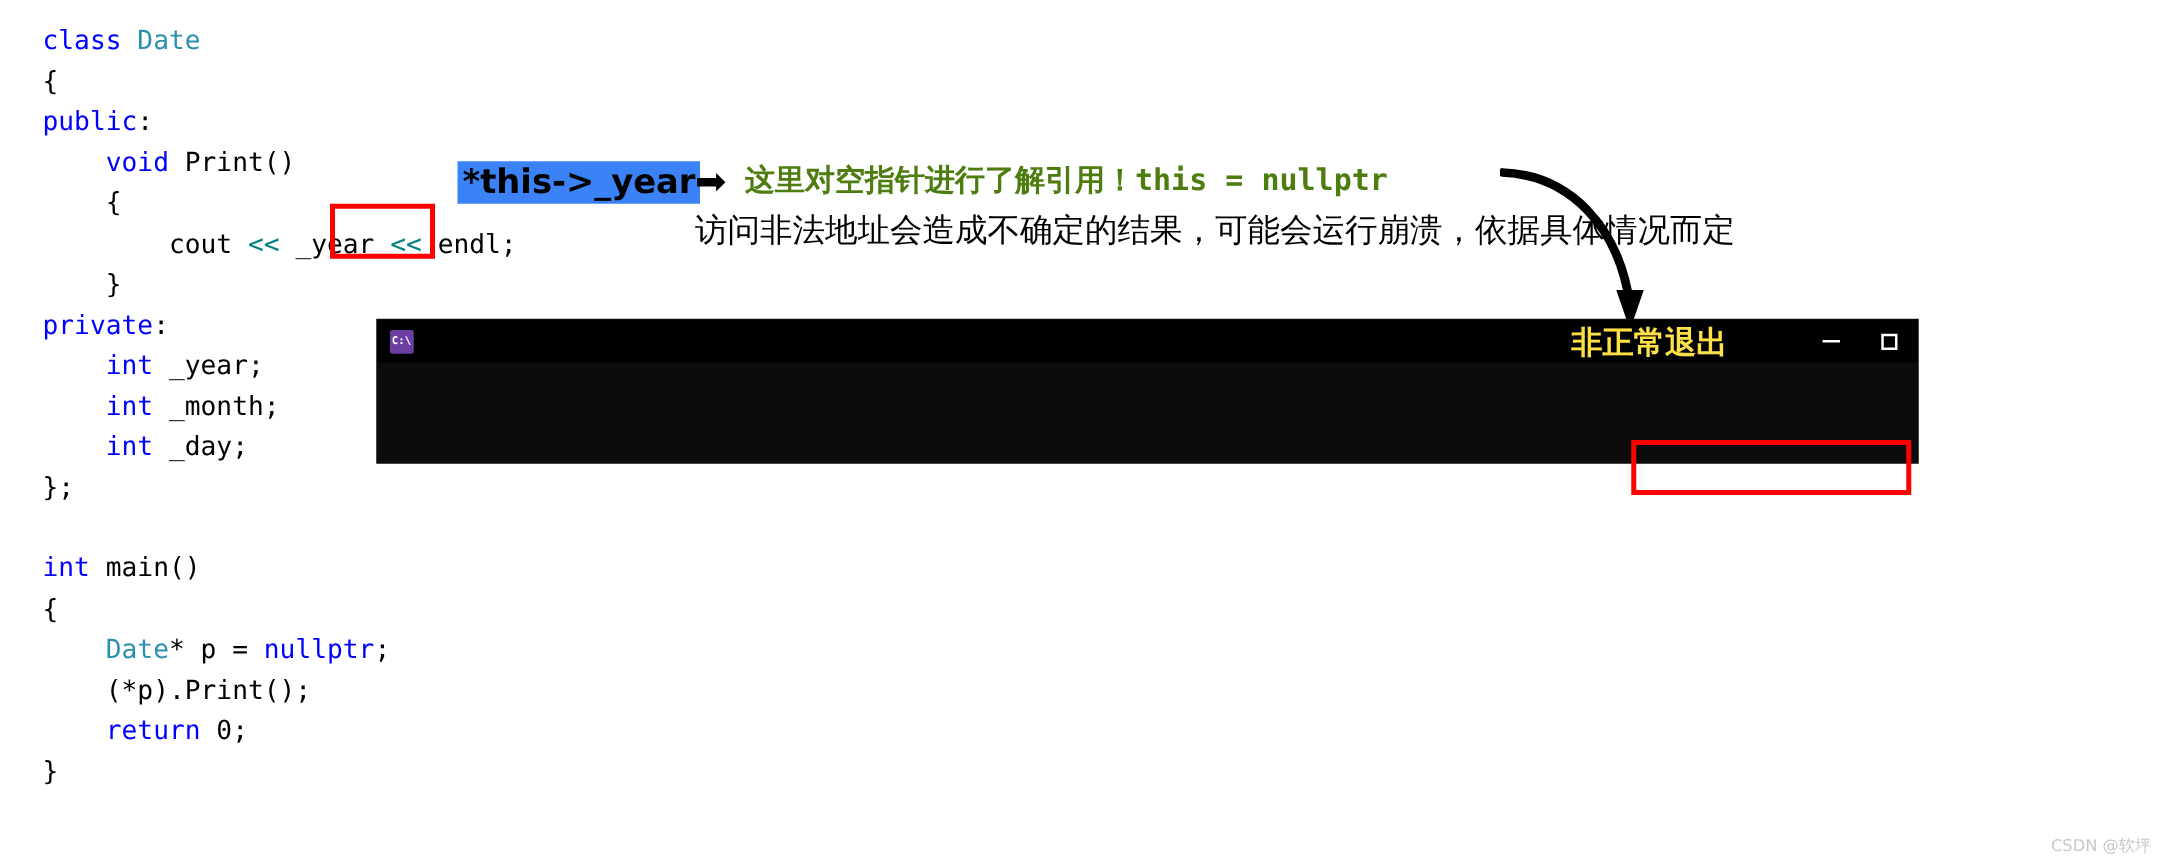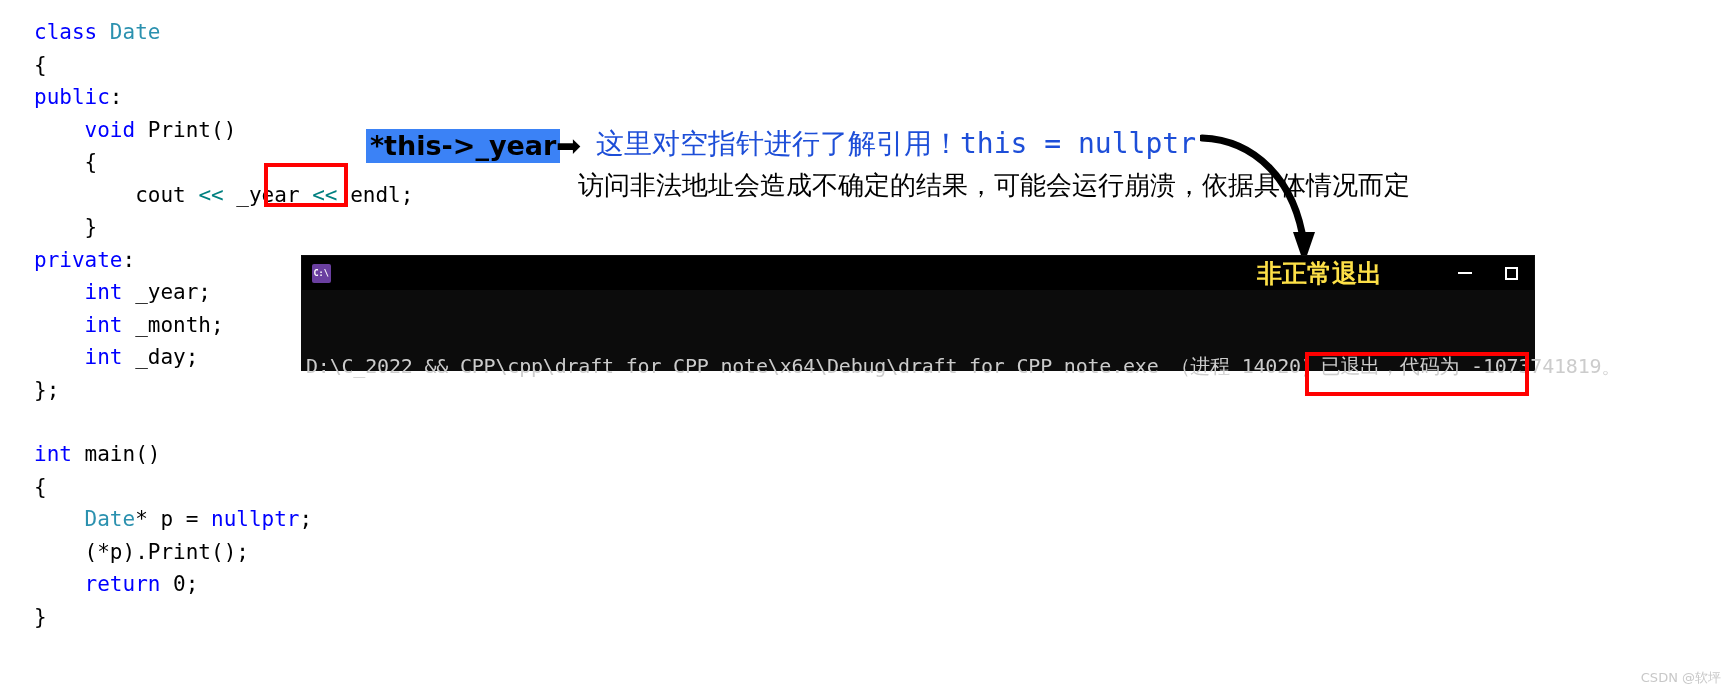--- a/index.html
+++ b/index.html
@@ -71,36 +71,35 @@
     line-height: 36px;
     color: #000000;
   }
 
   
   .annot1 {
     position: absolute;
     left: 596px;
     top: 126px;
     font-family: "DejaVu Sans Mono", "Liberation Mono", monospace;
-    font-size: 28px;
+    font-size: 24px;
     line-height: 36px;
-    color: #1d4ed8;
-    font-weight: normal;
+    color: #4d7c0f;
+    font-weight: bold;
     white-space: nowrap;
   }
   .annot2 {
     position: absolute;
     left: 556px;
     top: 168px;
     font-family: "DejaVu Sans Mono", "Liberation Mono", monospace;
     font-size: 26px;
     line-height: 34px;
     color: #000000;
     white-space: nowrap;
-    margin-left: 22px;
   }
 
   
   .curve-arrow {
     position: absolute;
     left: 1200px;
     top: 132px;
     width: 130px;
     height: 140px;
     pointer-events: none;
@@ -259,20 +258,19 @@
       <span class="win-btn">
         <span class="minus"></span>
       </span>
       <span class="win-btn">
         <span class="square"></span>
       </span>
     </span>
   </div>
 
   <div class="console-body">
-    <div class="cline">D:\C_2022 &amp;&amp; CPP\cpp\draft for CPP note\x64\Debug\draft for CPP note.exe （进程 14020）已退出，代码为 -1073741819。</div>
     <div class="console-redbox"></div>
   </div>
 </div>
 
 <div class="code" id="code-bottom" style="top:438px;"><div class="line"><span class="kw">int</span><span class="plain"> main()</span></div><div class="line"><span class="plain">{</span></div><div class="line"><span class="plain">    </span><span class="type">Date</span><span class="plain">* p = </span><span class="kw">nullptr</span><span class="plain">;</span></div><div class="line"><span class="plain">    (*p).Print();</span></div><div class="line"><span class="plain">    </span><span class="kw">return</span><span class="plain"> 0;</span></div><div class="line"><span class="plain">}</span></div></div>
 
 <div class="watermark">CSDN @软坪</div>
 
 </body></html>

